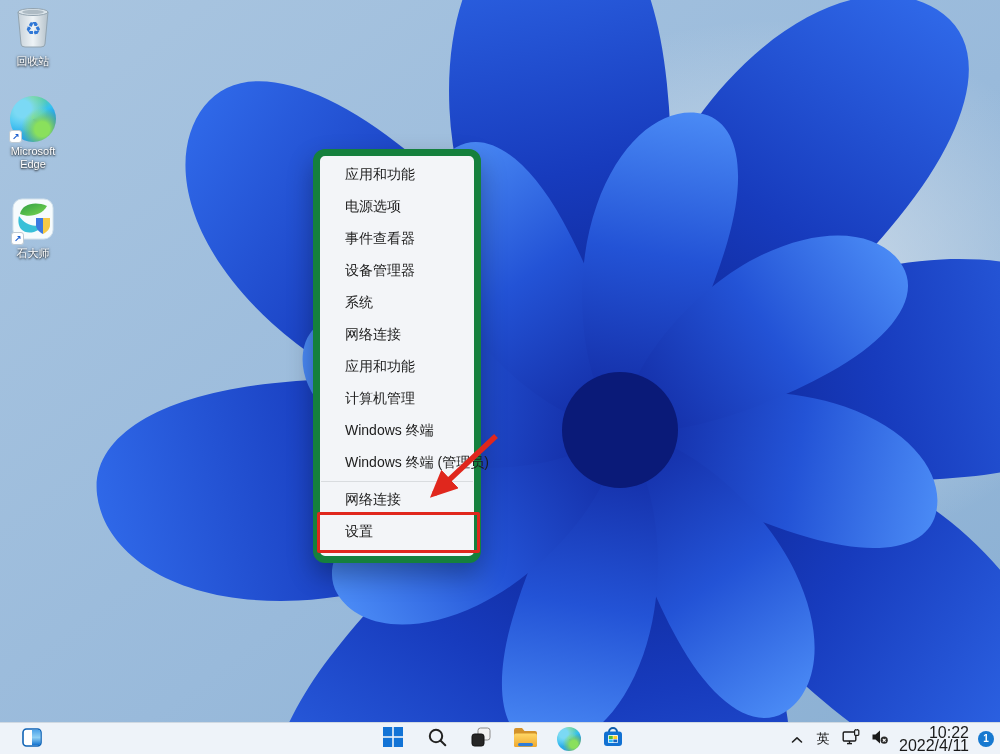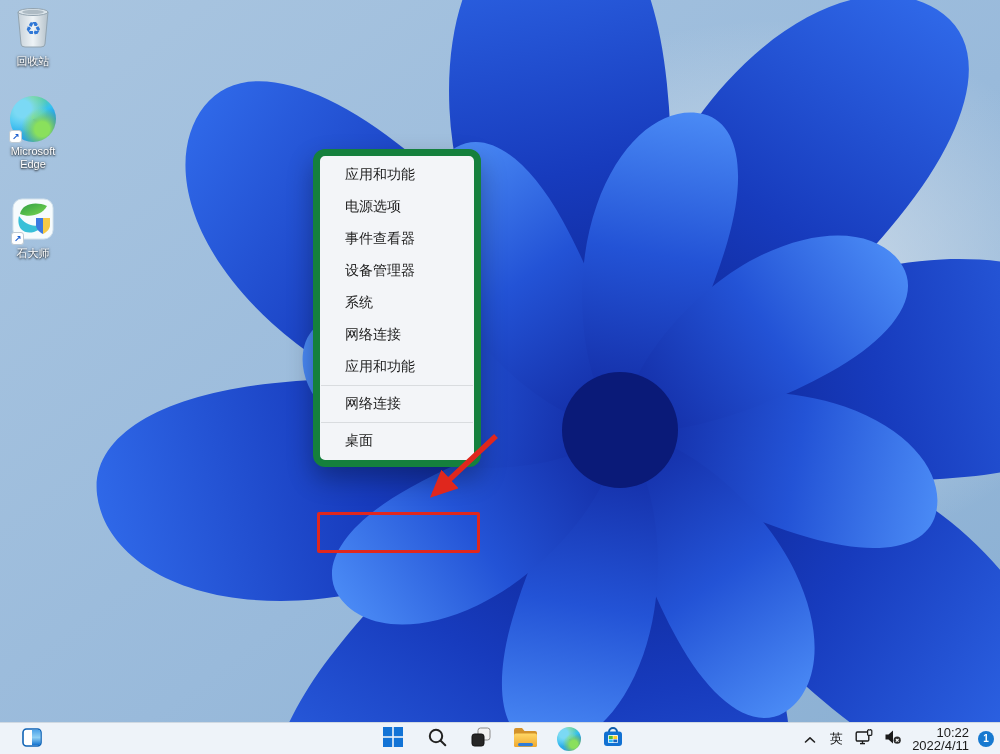--- a/index.html
+++ b/index.html
@@ -44,21 +44,21 @@
   
   .taskbar { position:absolute; left:0; bottom:0; width:1000px; height:32px;
      background:#eef3f9; border-top:1px solid rgba(120,140,160,.25);
      display:flex; align-items:center; }
   .tb-left { position:absolute; left:20px; top:0; height:32px; display:flex; align-items:center; }
   .tb-center { position:absolute; left:381px; top:0; height:32px; display:flex; align-items:center; gap:20px; }
   .tb-btn { width:24px; height:26px; display:flex; align-items:center; justify-content:center;
      border-radius:4px; cursor:pointer; }
   .tb-right { position:absolute; right:6px; top:0; height:32px; display:flex; align-items:center; gap:9px; }
   .ime { font-size:13px; color:#111; }
-  .clock { text-align:right; font-size:13px; line-height:13px; color:#1a1a1a; }
+  .clock { text-align:right; font-size:16px; line-height:13px; color:#1a1a1a; }
   .notif-badge { width:16px; height:16px; border-radius:50%; background:#1779d0; color:#fff;
      font-size:10px; line-height:16px; text-align:center; font-weight:bold; }
 </style>
 </head>
 <body>
 
 <div class="desktop">
 
   <svg class="wallpaper" viewBox="0 0 1000 754" preserveAspectRatio="none">
     <defs>
@@ -171,28 +171,37 @@
         </div>
         <div class="menu-item">
           <span class="menu-label">系统</span>
         </div>
         <div class="menu-item">
           <span class="menu-label">网络连接</span>
         </div>
         <div class="menu-item">
           <span class="menu-label">应用和功能</span>
         </div>
+        <div class="menu-item">
+          <span class="menu-label">计算机管理</span>
+        </div>
+        <div class="menu-item">
+          <span class="menu-label">Windows 终端</span>
+        </div>
+        <div class="menu-item">
+          <span class="menu-label">Windows 终端 (管理员)</span>
+        </div>
         <div class="menu-divider"></div>
         <div class="menu-item">
           <span class="menu-label">网络连接</span>
         </div>
+        <div class="menu-item">
+          <span class="menu-label">设置</span>
+        </div>
         <div class="menu-divider"></div>
-        <div class="menu-item">
-          <span class="menu-label">桌面</span>
-        </div>
       </div>
     <div class="red-box" style="border-color: rgb(224, 39, 29);"></div>
   </div>
 
   <svg class="annot-arrow" viewBox="0 0 1000 754">
     <defs>
       <marker id="ah" markerUnits="strokeWidth" markerWidth="5" markerHeight="4.6" refX="4" refY="2.3" orient="auto">
         <path d="M0,0 L5,2.3 L0,4.6 Z" class="arrow-colored-fill" fill="#e0271d"></path>
       </marker>
     </defs>

